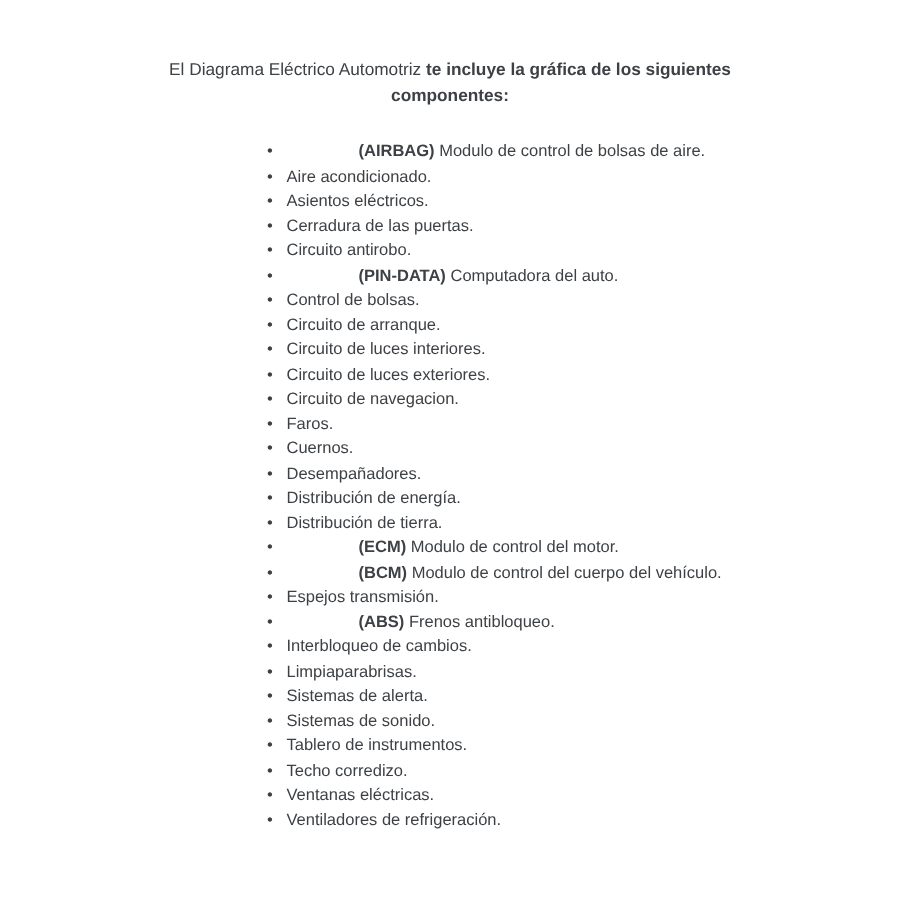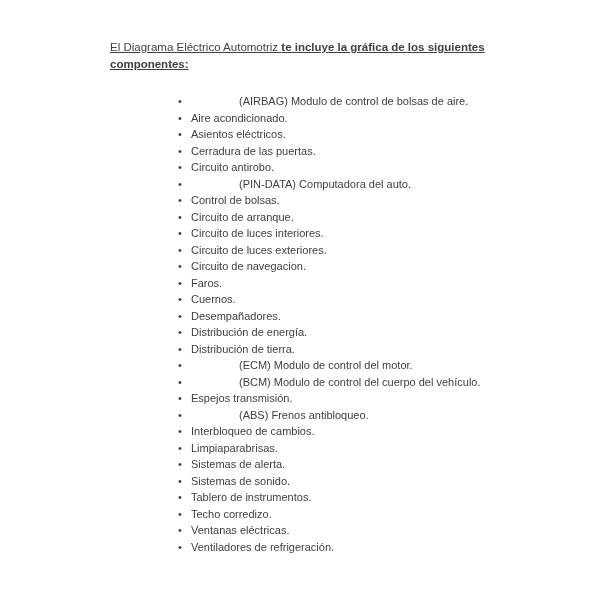--- a/index.html
+++ b/index.html
@@ -16,26 +16,25 @@
   }
   .page {
     width: 600px;
     height: 600px;
     position: relative;
   }
   .doc-title {
     margin: 0 auto;
     padding-top: 39px;
     width: 380px;
-    text-align: left;
+    text-align: center;
     font-size: 11.5px;
     line-height: 16.5px;
     color: #3d4145;
     font-weight: 400;
-    text-decoration: underline;
   }
   .doc-title .title-bold {
     font-weight: 700;
   }
   ul.component-list {
     list-style: none;
     margin: 21px 0 0 178px;
     padding: 0;
   }
   ul.component-list li {
@@ -48,21 +47,21 @@
   }
   ul.component-list li::before {
     content: "\2022";
     position: absolute;
     left: 0;
     top: 0;
     font-size: 11px;
     color: #3d4145;
   }
   ul.component-list li strong {
-    font-weight: 400;
+    font-weight: 700;
     padding-left: 48px;
   }
 </style>
 </head>
 <body>
 
 <div class="page">
   <h1 class="doc-title"><span>El Diagrama Eléctrico Automotriz </span><span class="title-bold">te incluye la gráfica de los siguientes componentes:</span></h1>
 
   <ul class="component-list">

